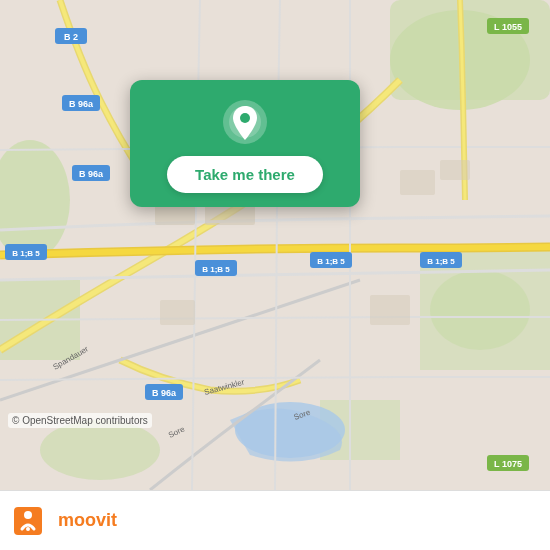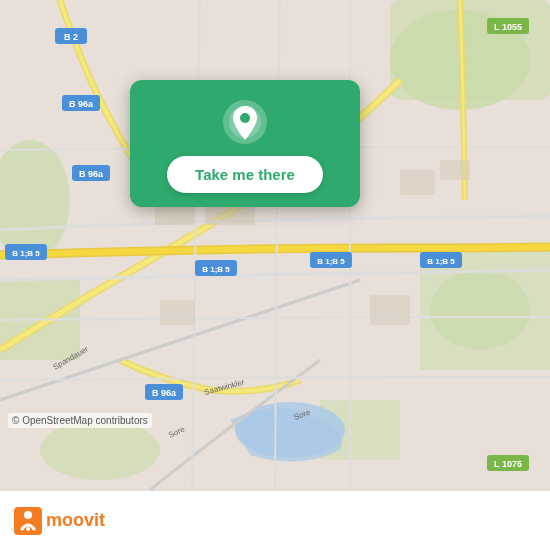--- a/index.html
+++ b/index.html
@@ -75,21 +75,21 @@
 
     #location-name {
       font-size: 13px;
       font-weight: bold;
       color: #222;
     }
 
     #moovit-logo {
       display: flex;
       align-items: center;
-      gap: 4px;
+      gap: 16px;
     }
 
     #moovit-text {
       font-size: 18px;
       font-weight: bold;
       color: #f57c20;
     }
 
     #moovit-icon {
       width: 28px;

